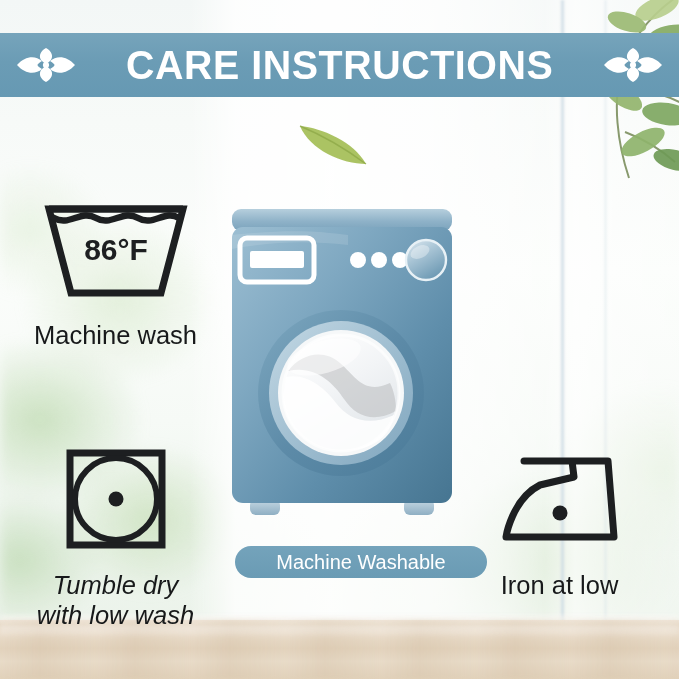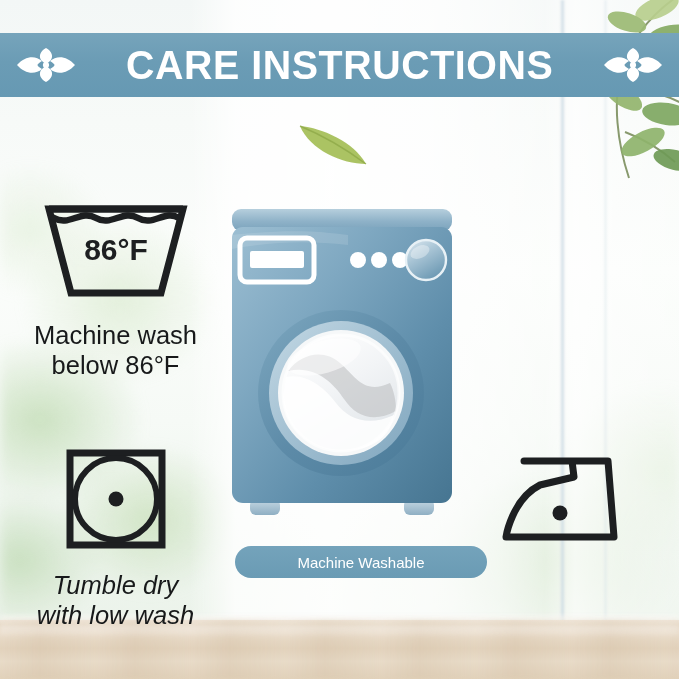--- a/index.html
+++ b/index.html
@@ -191,21 +191,21 @@
     width: 252px;
     height: 32px;
     border-radius: 16px;
     background: linear-gradient(to bottom, #74a3bb 0%, #6a9bb4 100%);
     display: flex;
     align-items: center;
     justify-content: center;
   }
   .badge-text {
     color: #ffffff;
-    font-size: 15px;
+    font-size: 20px;
     line-height: 1;
     white-space: nowrap;
   }
 </style>
 </head>
 <body>
 
 <div id="stage">
 
   <div class="bg-base"></div>
@@ -267,21 +267,20 @@
     <div class="sym">
       <svg width="146" height="104" viewBox="0 0 146 104">
         <path d="M6 12 L140 12 L118 96 L28 96 Z" fill="none" stroke="#1d1f21" stroke-width="7" stroke-linejoin="miter"></path>
         <path d="M6 12 L140 12" stroke="#1d1f21" stroke-width="7" stroke-linecap="butt"></path>
         <path d="M11 21 C26 30 38 12 53 21 C68 30 80 12 95 21 C110 30 122 12 136 21" fill="none" stroke="#1d1f21" stroke-width="6.5" stroke-linecap="round"></path>
         <text x="73" y="63" text-anchor="middle" font-family="Liberation Sans, sans-serif" font-size="30" font-weight="bold" fill="#1d1f21">86°F</text>
       </svg>
     </div>
     <div class="care-caption">
       <div>Machine wash</div>
-      <div>below 86°F</div>
     </div>
   </div>
 
 
   <div class="care-item" id="care-dry">
     <div class="sym">
       <svg width="104" height="104" viewBox="0 0 104 104">
         <rect x="6" y="6" width="92" height="92" fill="none" stroke="#1d1f21" stroke-width="7"></rect>
         <circle cx="52" cy="52" r="41" fill="none" stroke="#1d1f21" stroke-width="6"></circle>
         <circle cx="52" cy="52" r="7.5" fill="#1d1f21"></circle>
@@ -294,20 +293,21 @@
   </div>
 
   <div class="care-item" id="care-iron">
     <div class="sym">
       <svg width="128" height="104" viewBox="0 0 128 104">
         <path d="M28 14 L112 14 L118 90 L10 90 C10 90 16 52 44 38 L78 30 L76 14" fill="none" stroke="#1d1f21" stroke-width="7" stroke-linejoin="round" stroke-linecap="round"></path>
         <circle cx="64" cy="66" r="7.5" fill="#1d1f21"></circle>
       </svg>
     </div>
     <div class="care-caption">
+      <div>Iron at low</div>
     </div>
   </div>
 
   <svg class="washer" viewBox="0 0 228 325">
     <defs>
       <linearGradient id="bodyGrad" x1="0" y1="0" x2="1" y2="1">
         <stop offset="0%" stop-color="#9cbed2"></stop>
         <stop offset="32%" stop-color="#7fa8c1"></stop>
         <stop offset="65%" stop-color="#5f8eab"></stop>
         <stop offset="100%" stop-color="#467591"></stop>

